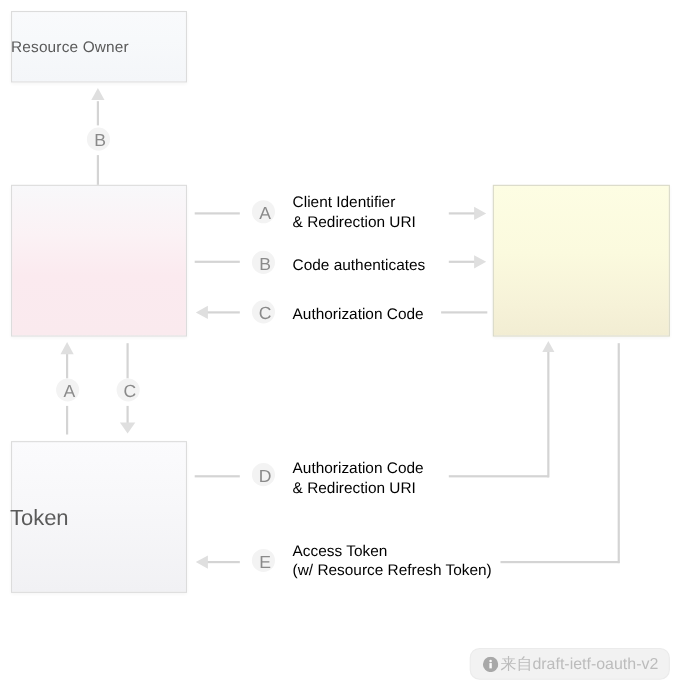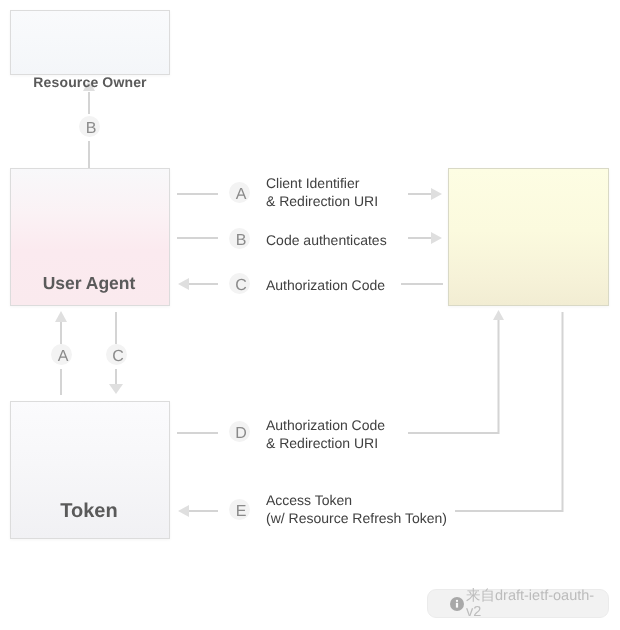--- a/index.html
+++ b/index.html
@@ -1,49 +1,49 @@
 <!DOCTYPE html>
 <html><head>
 <meta charset="utf-8">
 <style>
   html,body{margin:0;padding:0;background:#fff;}
   body{width:620px;height:630px;font-family:"Liberation Sans",sans-serif;position:relative;overflow:hidden;
        -webkit-font-smoothing:antialiased;text-rendering:geometricPrecision;}
   #stage{position:absolute;left:0;top:0;width:620px;height:630px;will-change:transform;}
 
   .box{position:absolute;box-sizing:border-box;border:1px solid #dcdcdc;box-shadow:0 1px 3px rgba(0,0,0,0.045);}
-  .lbl{position:absolute;text-align:center;color:#5a5a5a;font-weight:700;white-space:nowrap;margin-top:40px;}
+  .lbl{position:absolute;text-align:left;color:#5a5a5a;font-weight:400;white-space:nowrap;}
 
   #ro{left:10px;top:10px;width:160px;height:65px;
       background:linear-gradient(180deg,#f9fafc 0%,#f7f9fb 40%,#f4f6f9 100%);}
   #ro-lbl{font-size:14px;left:10px;width:160px;top:34px;line-height:16px;letter-spacing:.15px;}
 
   #ua{left:10px;top:168px;width:160px;height:138px;
       background:linear-gradient(180deg,#f8f8fa 0%,#fbf2f5 32%,#fbeaef 60%,#faeaee 100%);}
   #ua-lbl{font-size:17.5px;left:9px;width:160px;top:233px;line-height:21px;}
 
   #as{left:448px;top:168px;width:161px;height:138px;border-color:#d9d9c6;
       background:linear-gradient(180deg,#fdfde3 0%,#fbfade 45%,#f6f2d8 80%,#f2edd3 100%);}
   #as-lbl{color:#6b6b5e;font-size:17.5px;left:451px;width:160px;top:215px;line-height:26px;}
 
   #cl{left:10px;top:401px;width:160px;height:138px;
       background:linear-gradient(180deg,#fbfbfd 0%,#f7f7f9 45%,#f1f1f4 100%);}
   #cl-lbl{font-size:20px;left:9px;width:160px;top:459px;line-height:24px;}
 
   svg#wires{position:absolute;left:0;top:0;width:620px;height:630px;pointer-events:none;}
 
-  .rowtext{position:absolute;font-size:14px;color:#404040;line-height:18px;white-space:nowrap;}
+  .rowtext{position:absolute;font-size:14px;color:#000000;line-height:18px;white-space:nowrap;}
 
   .badge{position:absolute;width:21px;height:21px;border-radius:50%;background:#f3f3f3;
          box-sizing:border-box;display:flex;align-items:center;justify-content:center;
          font-size:16px;color:#8a8a8a;line-height:21px;padding-top:3px;padding-left:3px;}
 
   #wm{position:absolute;left:427px;top:589px;width:182px;height:29px;border-radius:9px;
       background:#f2f2f2;border:1px solid #ebebeb;box-sizing:border-box;
-      display:flex;align-items:center;padding-left:22px;}
+      display:flex;align-items:center;padding-left:11px;}
   #wm .txt{font-size:14.5px;color:#bcbcbc;margin-left:2px;letter-spacing:0px;line-height:16px;}
   #wm .ic{width:14px;height:14px;flex:0 0 14px;}
 </style>
 </head>
 <body>
 
 <div id="stage">
 
   <svg id="wires" viewBox="0 0 620 630">
     <g>
@@ -86,21 +86,20 @@
       <polygon points="55,322 61,311 67,322"></polygon>
       <polygon points="109,384 123,384 116,394"></polygon>
       </g>
     </g>
   </svg>
 
   <div class="box" id="ro"></div>
   <div class="lbl" id="ro-lbl">Resource Owner</div>
 
   <div class="box" id="ua"></div>
-  <div class="lbl" id="ua-lbl">User Agent</div>
 
   <div class="box" id="as"></div>
 
   <div class="box" id="cl"></div>
   <div class="lbl" id="cl-lbl">Token</div>
 
   <div class="badge" style="left:229px;top:182px">A</div>
   <div class="badge" style="left:229px;top:228px">B</div>
   <div class="badge" style="left:229px;top:273px">C</div>
   <div class="badge" style="left:229px;top:421px">D</div>

